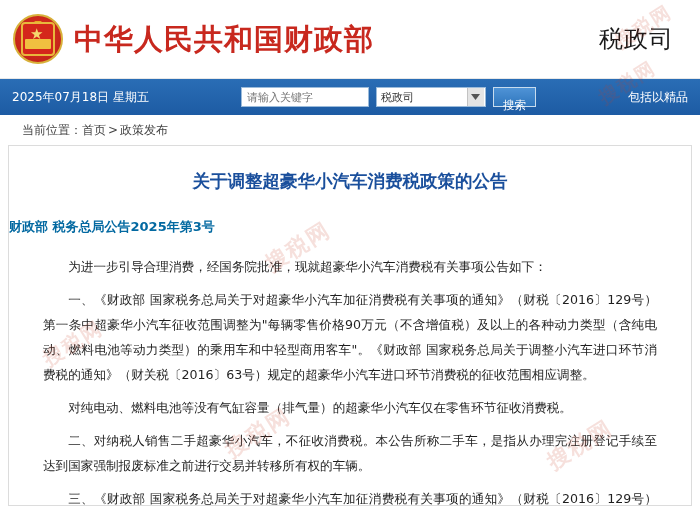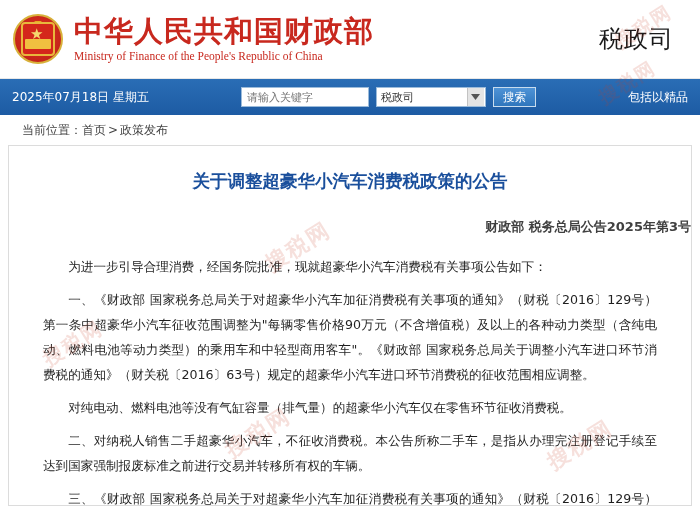--- a/index.html
+++ b/index.html
@@ -149,21 +149,21 @@
     border-left: 1px solid #c3c3c3;
     display: flex;
     align-items: center;
     justify-content: center;
     margin-right: -3px;
   }
   .search-select .arrow-box svg { display: block; }
   .search-btn {
     margin-left: 7px;
     height: 20px;
-    padding: 0 9px;
+    padding: 8px 9px;
     background: linear-gradient(to bottom, #4f93d6 0%, #2f76bd 100%);
     border: 1px solid #c8dcee;
     color: #ffffff;
     font-size: 11.5px;
     line-height: 18px;
     box-sizing: border-box;
     font-family: "DejaVu Sans", sans-serif;
     cursor: pointer;
   }
   .nav-home {
@@ -204,25 +204,25 @@
   .doc-title {
     text-align: center;
     font-family: "DejaVu Sans", sans-serif;
     font-size: 17.5px;
     font-weight: bold;
     color: #1a4f9c;
     margin: 22px 40px 0 40px;
     line-height: 26px;
   }
   .doc-subtitle {
-    text-align: right;
+    text-align: left;
     font-family: "DejaVu Sans", sans-serif;
     font-size: 13px;
     font-weight: bold;
-    color: #404040;
+    color: #0369a1;
     margin-top: 24px;
   }
   .doc-body {
     margin: 18px 34px 0 34px;
     font-family: "DejaVu Sans", sans-serif;
     font-size: 12.6px;
     line-height: 25px;
     color: #1f1f1f;
     text-align: justify;
   }
@@ -255,21 +255,20 @@
 
 <div class="header">
   <div class="emblem">
     <div class="ring"></div>
     <div class="inner"></div>
     <div class="star">★</div>
     <div class="gate"></div>
   </div>
   <div class="title-block">
     <div class="title-cn">中华人民共和国财政部</div>
-    <div class="title-en">Ministry of Finance of the People's Republic of China</div>
   </div>
   <div class="dept-name">税政司</div>
 </div>
 
 <div class="navbar">
   <div class="nav-date">2025年07月18日  星期五</div>
   <div class="nav-center">
     <input class="search-input" type="text" placeholder="请输入关键字" style="">
     <div class="search-select">
       <span class="sel-text">税政司</span>

